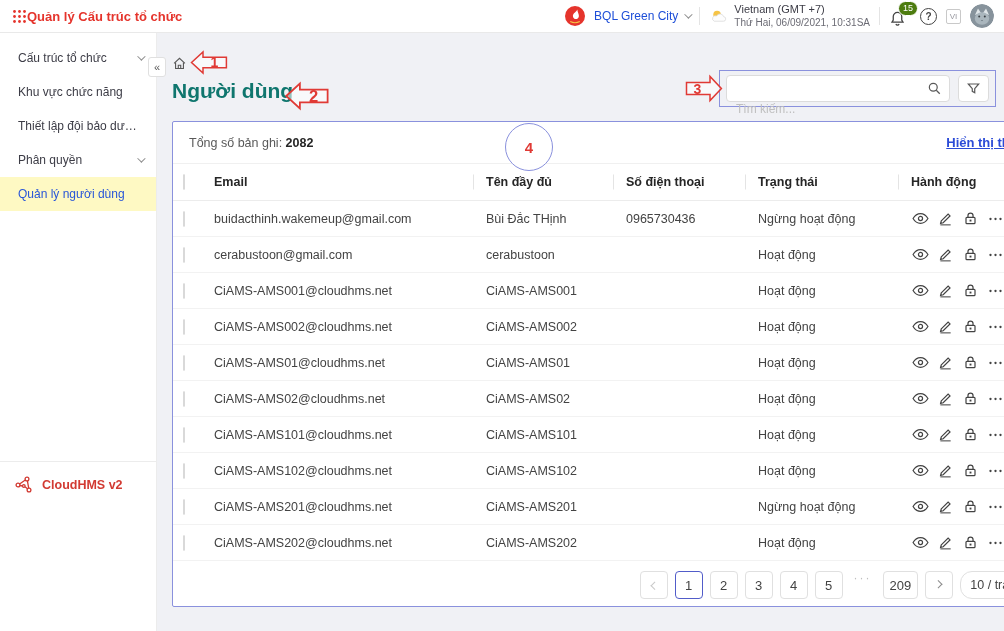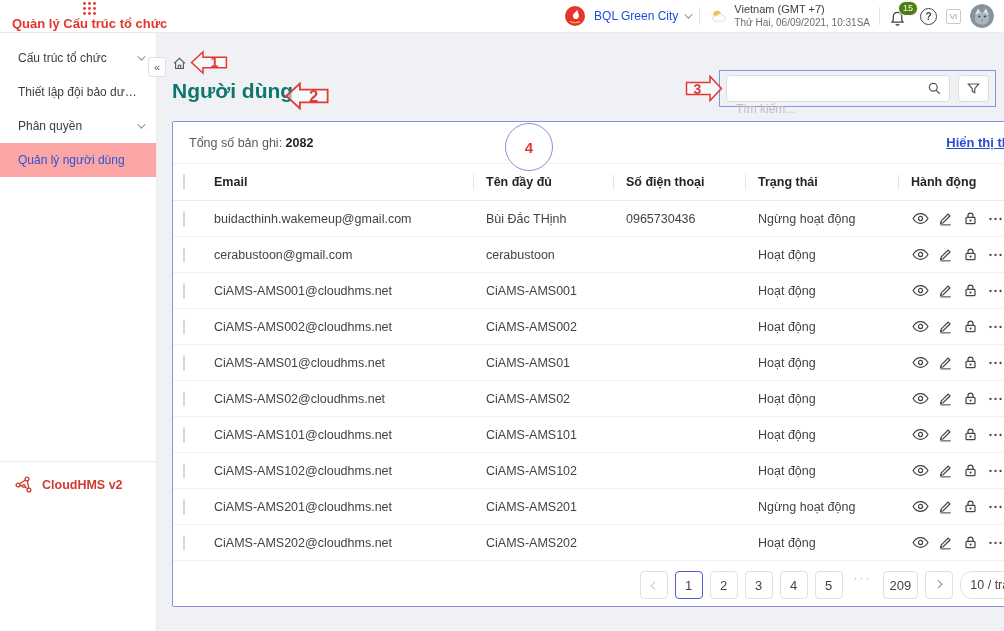--- a/index.html
+++ b/index.html
@@ -4,21 +4,21 @@
 <style>
   * { margin:0; padding:0; box-sizing:border-box; }
   html,body { width:1004px; height:631px; overflow:hidden; background:#fff;
     font-family:"Liberation Sans","DejaVu Sans",sans-serif; }
   .app { position:relative; width:1004px; height:631px; }
 
   
   .topbar { position:absolute; left:0; top:0; right:0; height:33px; background:#fff;
     border-bottom:1px solid #e9e9e9; display:flex; align-items:center; justify-content:space-between;
     padding:0 10px 0 12px; z-index:30; }
-  .topbar-left { display:flex; align-items:center; gap:0;flex-direction:column; }
+  .topbar-left { display:flex; align-items:center; gap:0; }
   .app-title { color:#e5342c; font-size:13px; font-weight:700; }
   .topbar-right { display:flex; align-items:center; gap:9px; }
   .org { display:flex; align-items:center; gap:6px; font-size:12px; color:#1d4ed8; cursor:pointer; }
   .vdiv { width:1px; height:18px; background:#e4e4e4; }
   .locale { display:flex; align-items:center; gap:6px; }
   .locale-txt { display:flex; flex-direction:column; line-height:1.25; }
   .locale-region { font-size:11px; color:#3c3c46; }
   .locale-date { font-size:10px; color:#6b6b74; }
   .bell-wrap { position:relative; width:22px; height:22px; display:flex; align-items:flex-end; cursor:pointer; }
   .badge { position:absolute; top:-4px; left:9px; background:#4d7c0f; color:#fff; font-size:9px;
@@ -34,21 +34,21 @@
   .chev.blue { border-color:#2b4bd7; }
 
   
   .sidebar { position:absolute; left:0; top:33px; width:157px; bottom:0; background:#fff;
     border-right:1px solid #ececec; z-index:20; }
   .side-nav { padding-top:8px; }
   .side-item { display:flex; align-items:center; height:34px; padding:0 13px 0 18px;
     font-size:12px; color:#3c3c46; cursor:pointer; white-space:nowrap; }
   .side-item .s-label { overflow:hidden; text-overflow:ellipsis; }
   .side-item .chev { margin-left:auto; flex:0 0 auto; }
-  .side-item.active { background:#fca5a5; color:#2956d8; }
+  .side-item.active { background:#fef9c3; color:#2956d8; }
   .side-footer { position:absolute; left:0; right:0; top:428px; border-top:1px solid #ececec;
     padding:13px 0 0 14px; display:flex; align-items:center; gap:8px; }
   .side-footer .logo-text { color:#d23a32; font-size:12.5px; font-weight:700; }
 
   
   .main { position:absolute; left:157px; top:33px; right:0; bottom:0; background:#f0f1f5; }
   .collapse-btn { position:absolute; left:-9px; top:24px; width:18px; height:20px; background:#fff;
     border:1px solid #e0e0e0; border-radius:3px; font-size:11px; color:#595959; display:flex;
     align-items:center; justify-content:center; cursor:pointer; z-index:25; }
   .crumb-home { position:absolute; left:15px; top:23px; width:16px; height:16px; cursor:pointer; }
@@ -189,20 +189,24 @@
         </svg>
       </span>
     </div>
   </div>
 
   <div class="sidebar">
     <div class="side-nav">
         <div class="side-item">
     <span class="s-label">Cấu trúc tổ chức</span>
     <span class="chev"></span>
+  </div>
+        <div class="side-item">
+    <span class="s-label">Khu vực chức năng</span>
+
   </div>
         <div class="side-item">
     <span class="s-label">Thiết lập đội bảo dưỡng khu ...</span>
 
   </div>
         <div class="side-item">
     <span class="s-label">Phân quyền</span>
     <span class="chev"></span>
   </div>
         <div class="side-item active">

